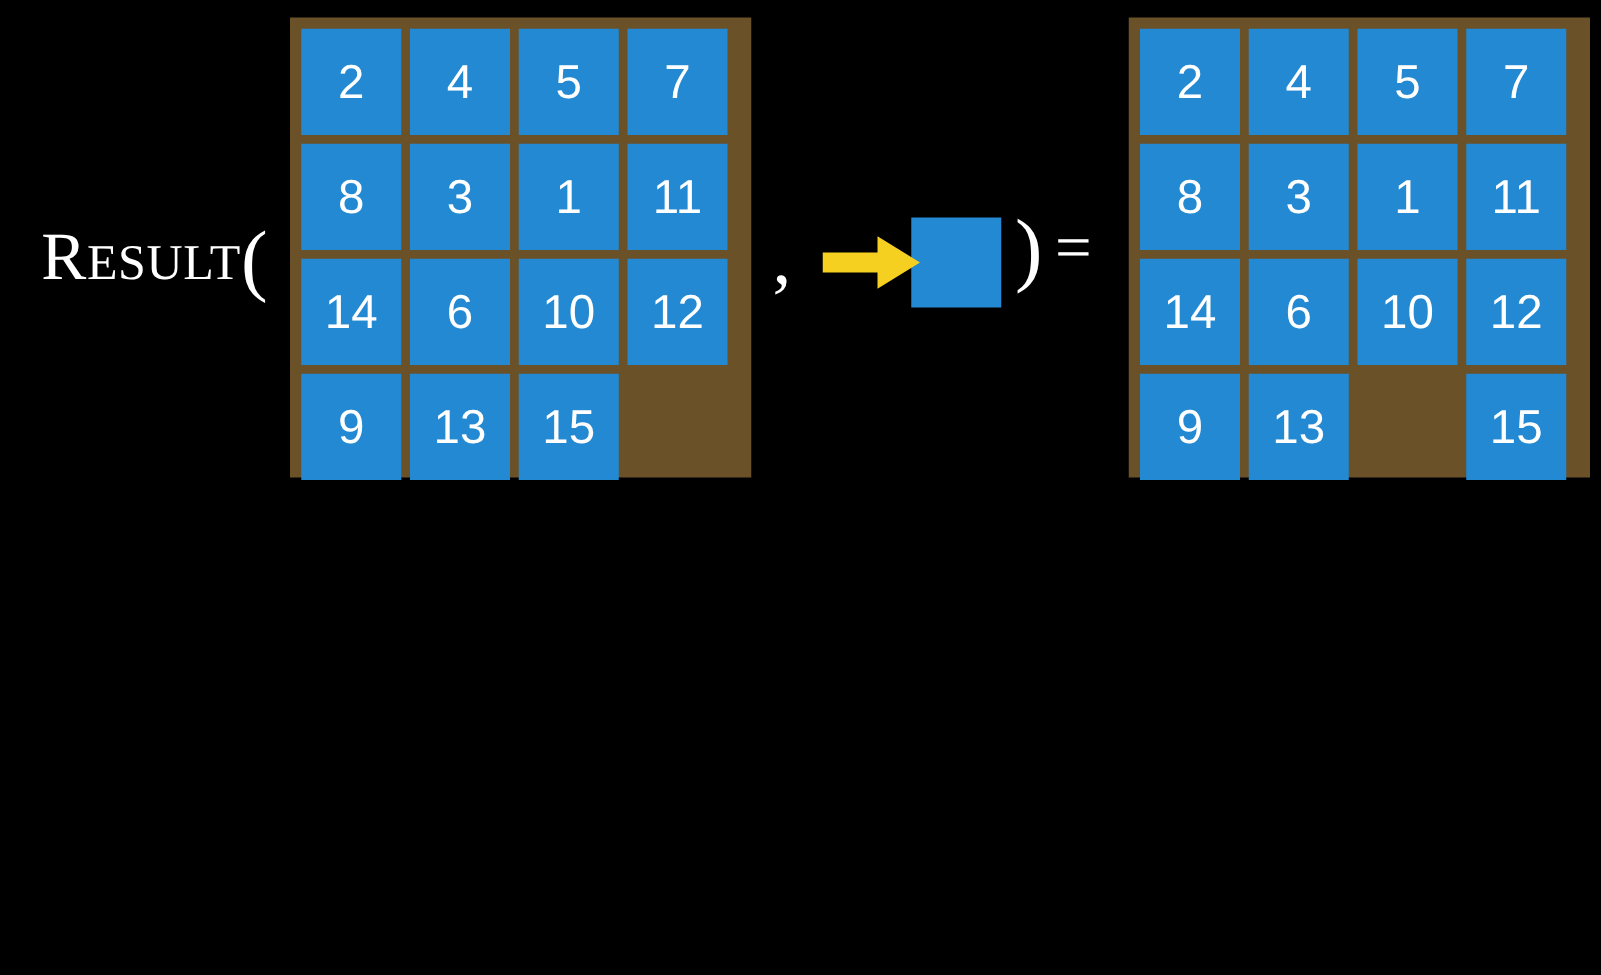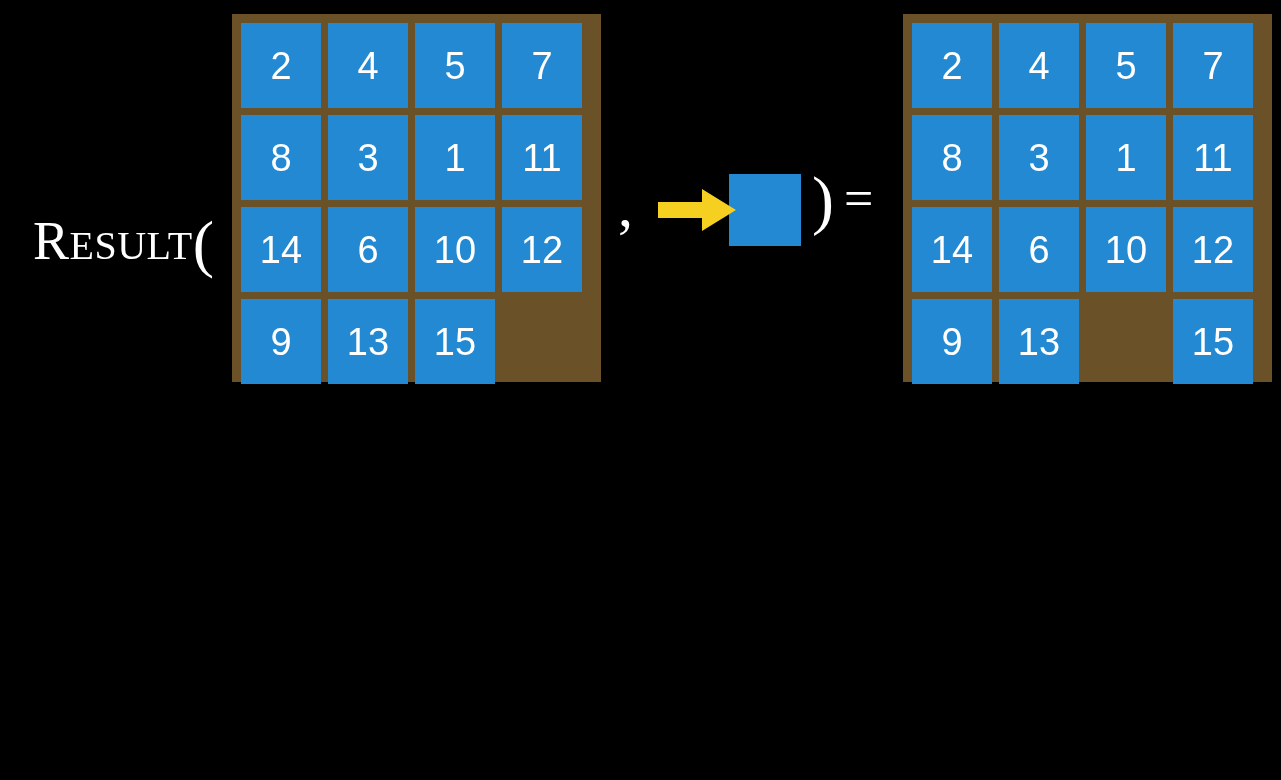--- a/index.html
+++ b/index.html
@@ -33,21 +33,20 @@
   .row-2 { top: 390px; }
 
   
   .result-label {
     position: absolute;
     color: #ffffff;
     font-family: "Liberation Serif", serif;
     white-space: nowrap;
     line-height: 1;
     letter-spacing: 0.5px;
-    margin-top: 36px;
   }
   .result-label .cap {
     font-size: 54px;
   }
   .result-label .smallcaps {
     font-size: 40px;
   }
   .result-label .paren {
     font-size: 64px;
     position: relative;

